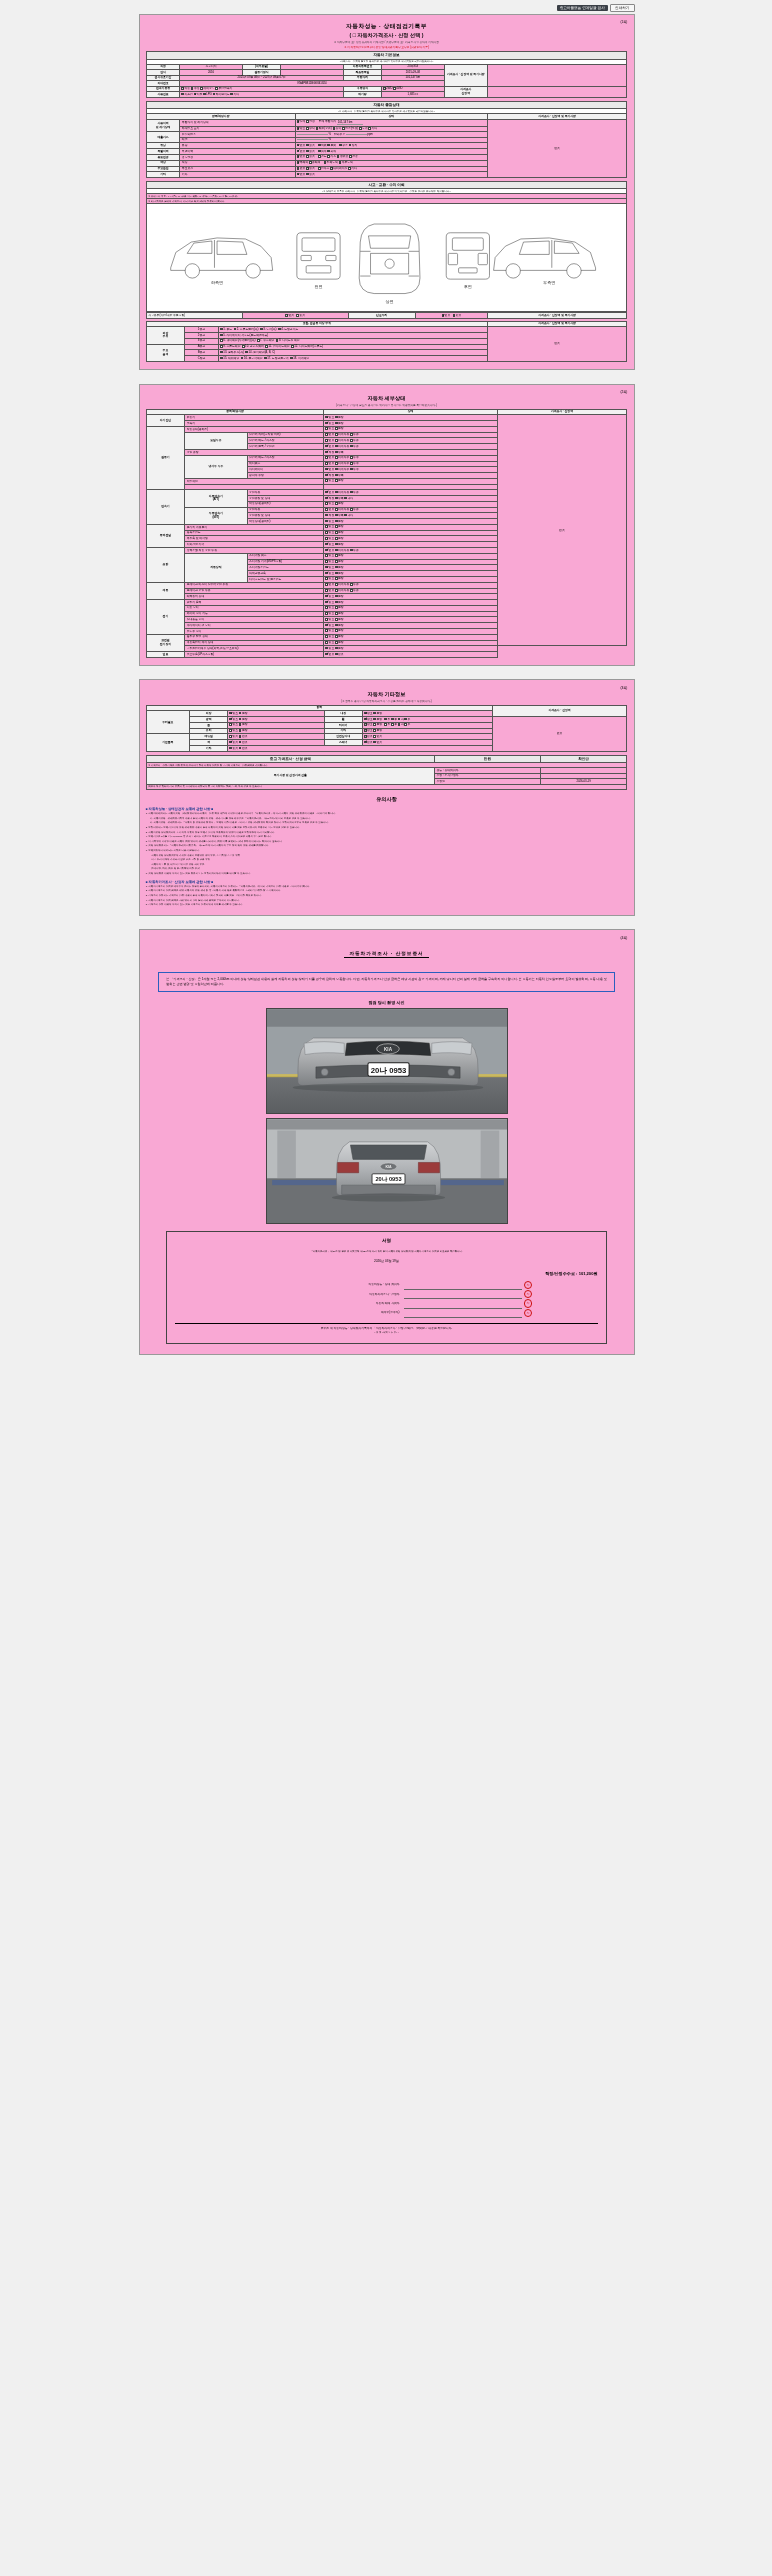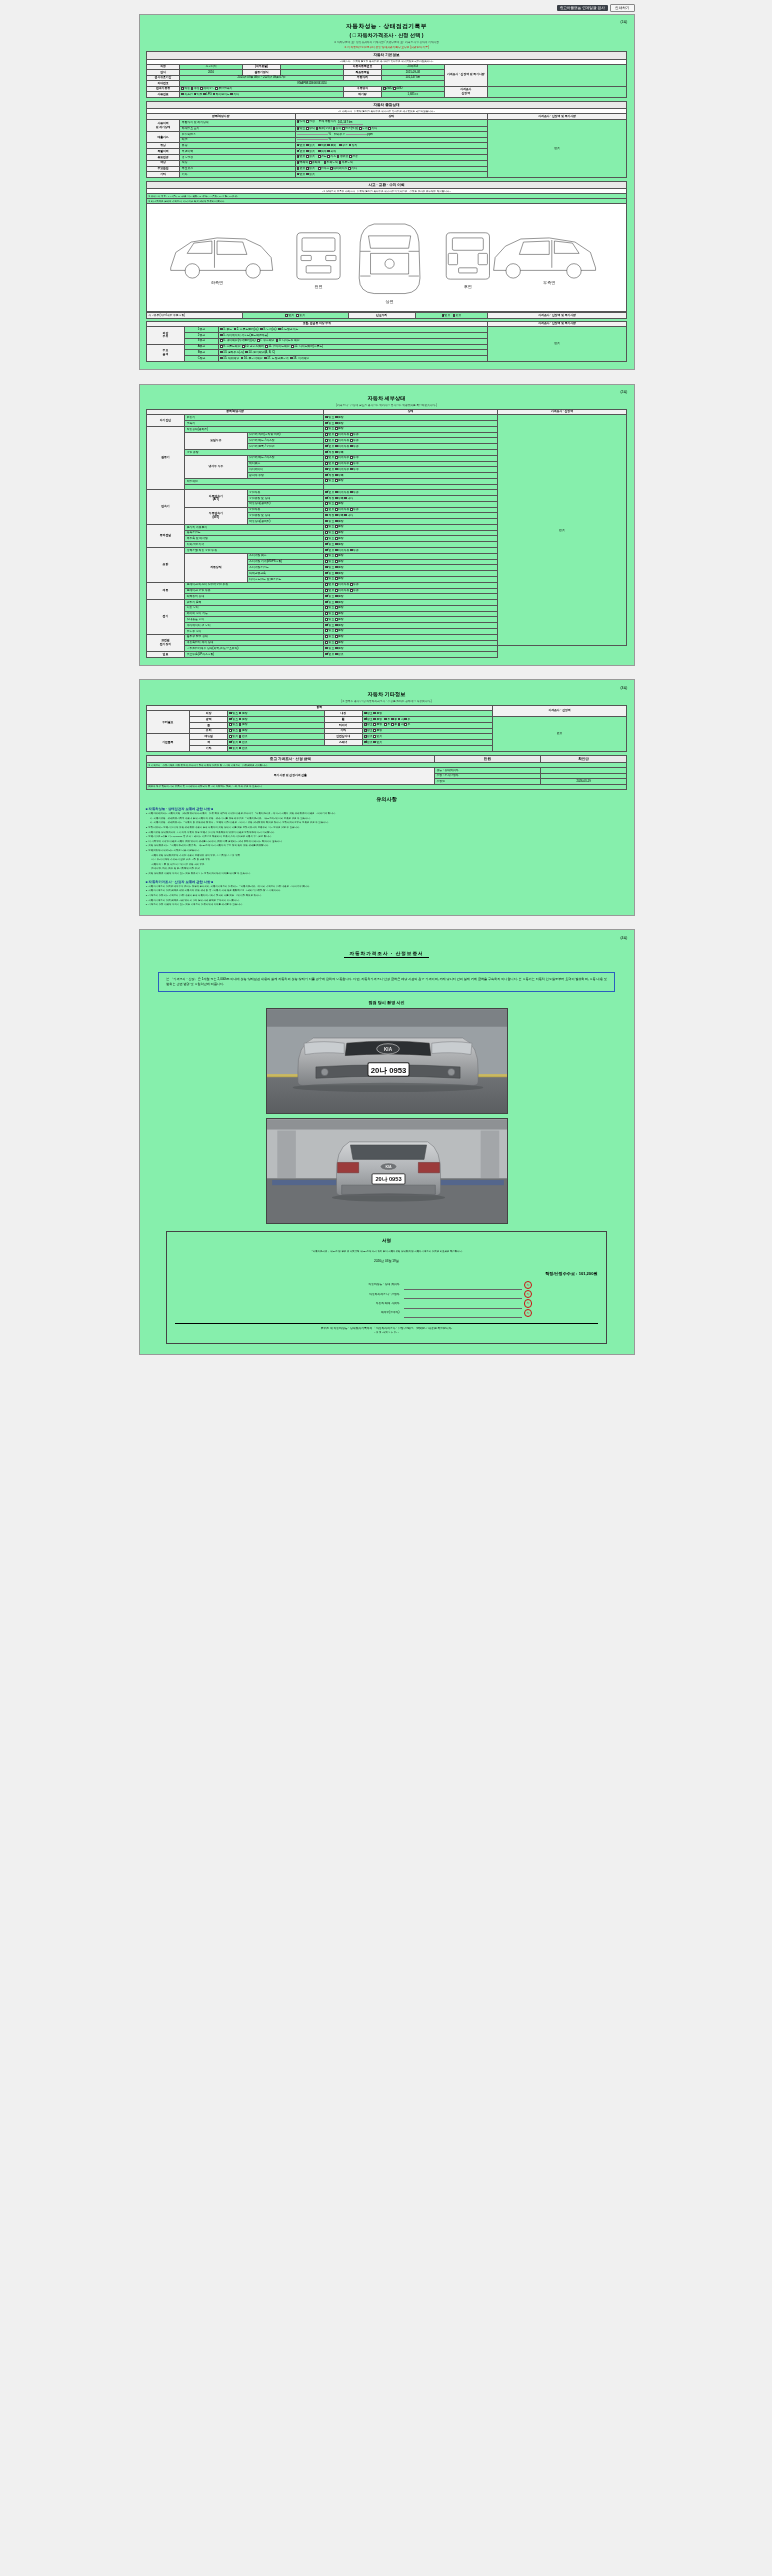--- a/index.html
+++ b/index.html
@@ -13,21 +13,21 @@
   }
   .page-wrap {
     width: 773px;
     margin: 0 auto;
     background: #f0f0f0;
     padding: 4.1px 0 10.3px 0;
   }
   .sheet {
     width: 496px;
     margin: 0 auto 13.4px auto;
-    background: #86efac;
+    background: #f9a8d4;
     border: 0.5px solid #999;
     padding: 5.2px 6.2px 7.2px 6.2px;
     position: relative;
   }
   .topbar {
     width: 496px;
     margin: 0 auto 2.1px auto;
     display: flex;
     justify-content: flex-end;
     gap: 2.1px;

